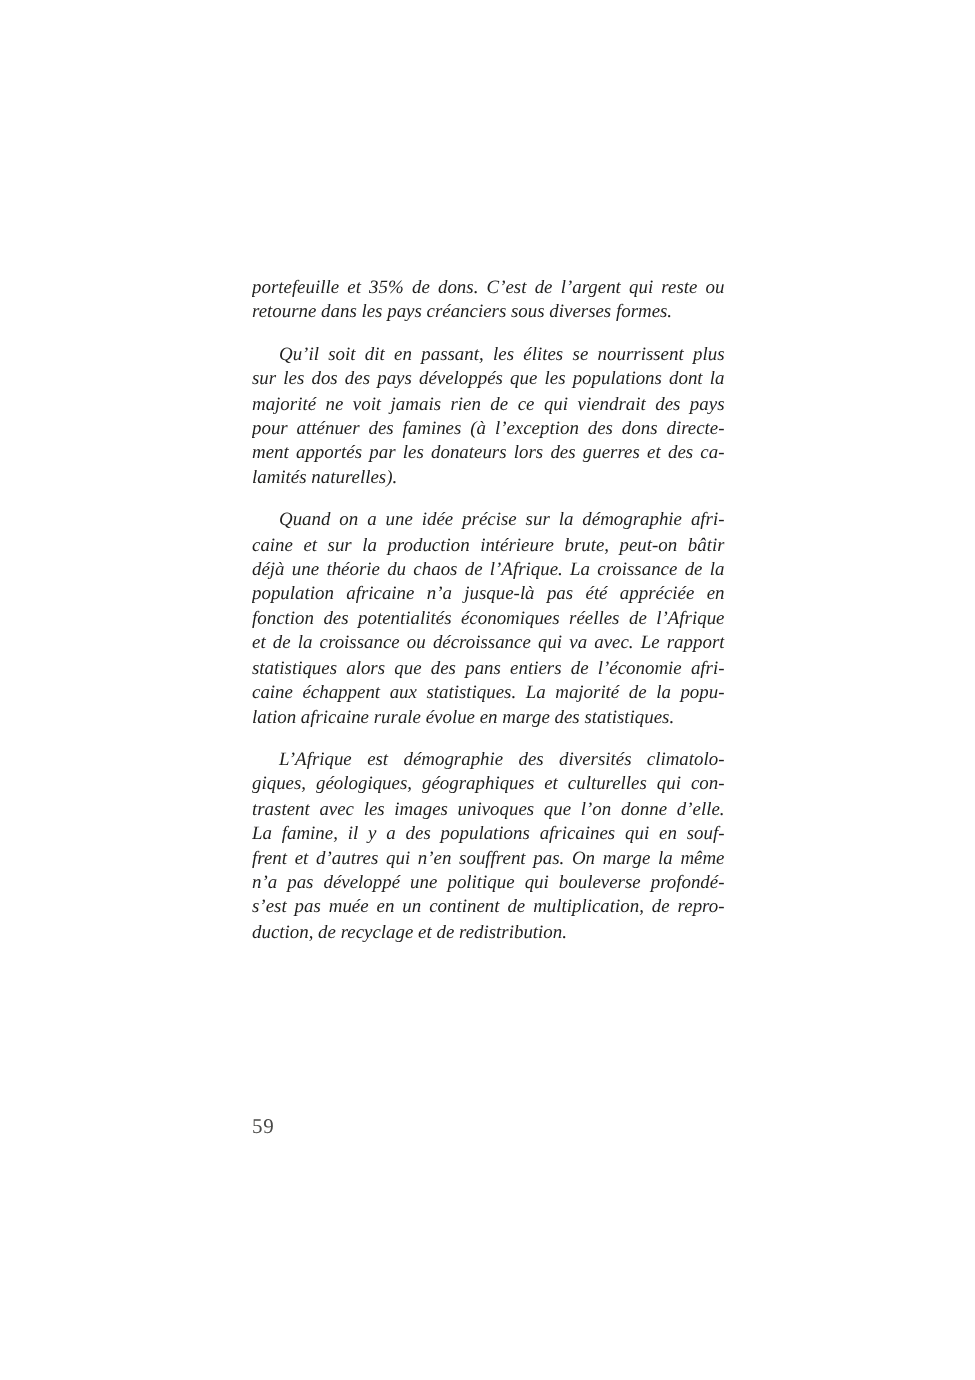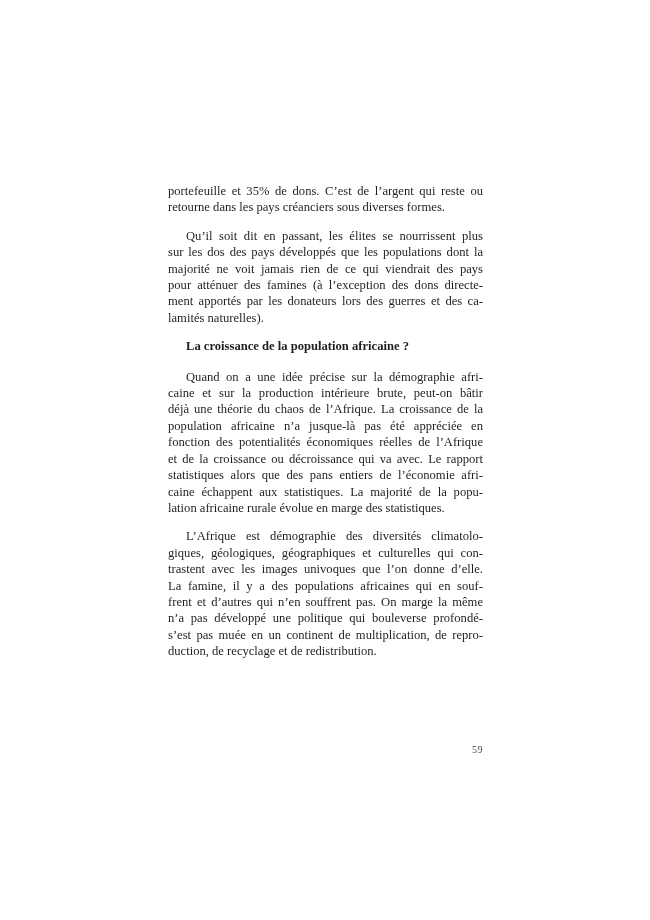--- a/index.html
+++ b/index.html
@@ -21,20 +21,21 @@
   }
   .page-content {
     position: absolute;
     left: 168px;
     top: 183px;
     width: 315px;
     color: #1f1f1e;
     font-size: 12.6px;
     line-height: 16.4px;
     text-rendering: optimizeLegibility;
+    font-style: italic;
   }
   .para {
     margin: 0 0 12px 0;
   }
   .para.heading {
     font-weight: bold;
     margin: 8px 0 14px 0;
   }
   .line {
     text-align: justify;
@@ -46,45 +47,42 @@
     text-align-last: left;
   }
   .line.indent {
     padding-left: 18px;
   }
   .page-number {
     position: absolute;
     left: 168px;
     top: 744px;
     width: 315px;
-    text-align: right;
-    font-size: 10px;
+    text-align: left;
+    font-size: 14px;
     color: #4a4a48;
     letter-spacing: 0.5px;
   }
 </style>
 </head>
 <body>
 
 <div class="book-page">
   <main class="page-content">
       <div class="para">
         <div class="line">portefeuille et 35% de dons. C’est de l’argent qui reste ou</div>
         <div class="line last">retourne dans les pays créanciers sous diverses formes.</div>
       </div>
       <div class="para">
         <div class="line indent">Qu’il soit dit en passant, les élites se nourrissent plus</div>
         <div class="line">sur les dos des pays développés que les populations dont la</div>
         <div class="line">majorité ne voit jamais rien de ce qui viendrait des pays</div>
         <div class="line">pour atténuer des famines (à l’exception des dons directe-</div>
         <div class="line">ment apportés par les donateurs lors des guerres et des ca-</div>
         <div class="line last">lamités naturelles).</div>
-      </div>
-      <div class="para heading">
-        <div class="line last indent">La croissance de la population africaine ?</div>
       </div>
       <div class="para">
         <div class="line indent">Quand on a une idée précise sur la démographie afri-</div>
         <div class="line">caine et sur la production intérieure brute, peut-on bâtir</div>
         <div class="line">déjà une théorie du chaos de l’Afrique. La croissance de la</div>
         <div class="line">population africaine n’a jusque-là pas été appréciée en</div>
         <div class="line">fonction des potentialités économiques réelles de l’Afrique</div>
         <div class="line">et de la croissance ou décroissance qui va avec. Le rapport</div>
         <div class="line">statistiques alors que des pans entiers de l’économie afri-</div>
         <div class="line">caine échappent aux statistiques. La majorité de la popu-</div>

